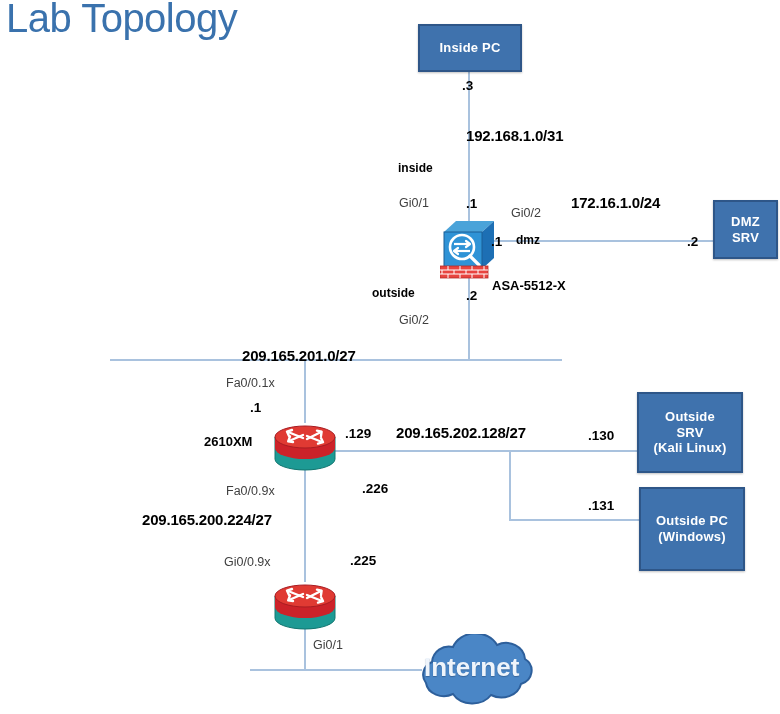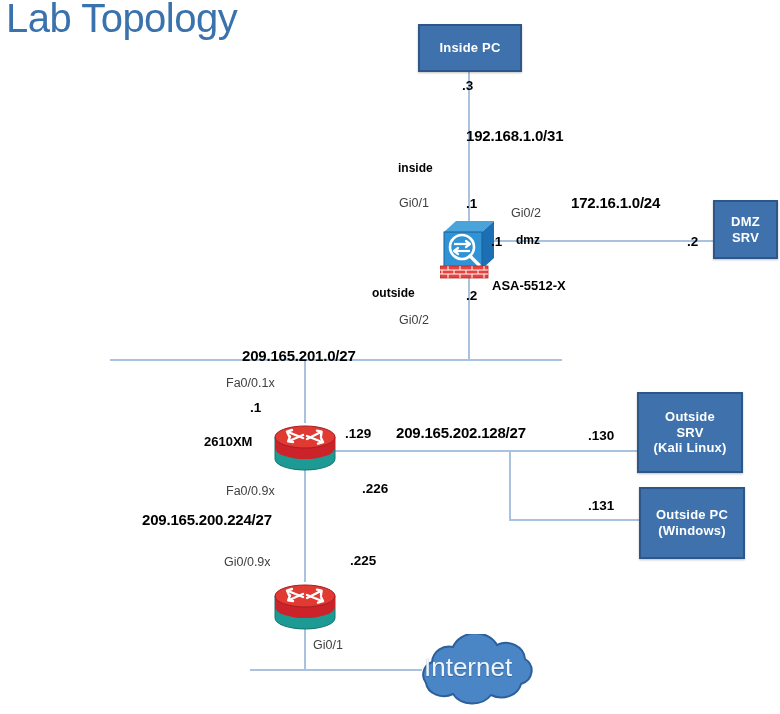--- a/index.html
+++ b/index.html
@@ -76,21 +76,21 @@
   
   .asa{position:absolute;}
   
   .router{position:absolute;}
   
   .cloud{position:absolute;}
   .cloud-text{
     position:absolute;
     color:#eef4fb;
     font-size:26px;
-    font-weight:400;
+    font-weight:700;
     white-space:nowrap;
     text-shadow:0 1px 1px rgba(30,60,100,.45);
   }
 </style>
 </head>
 <body>
 
 <div id="canvas">
 
   <div class="title">Lab Topology</div>
@@ -129,21 +129,21 @@
   </div>
 
   <div class="nodebox" style="left:637px; top:392px; width:106px; height:81px;">
     <div>
       <span>Outside</span>
       <span>SRV</span>
       <span>(Kali Linux)</span>
     </div>
   </div>
 
-  <div class="nodebox" style="left:639px; top:487px; width:106px; height:72px;">
+  <div class="nodebox" style="left:639px; top:487px; width:106px; height:84px;">
     <div>
       <span>Outside PC</span>
       <span>(Windows)</span>
     </div>
   </div>
 
   <div class="asa" style="left:440px; top:218px; width:56px; height:62px;">
     <svg width="56" height="62" viewBox="0 0 56 62">
 
       <polygon points="4,14 16,3 54,3 42,14" fill="#4aa3d9"></polygon>

